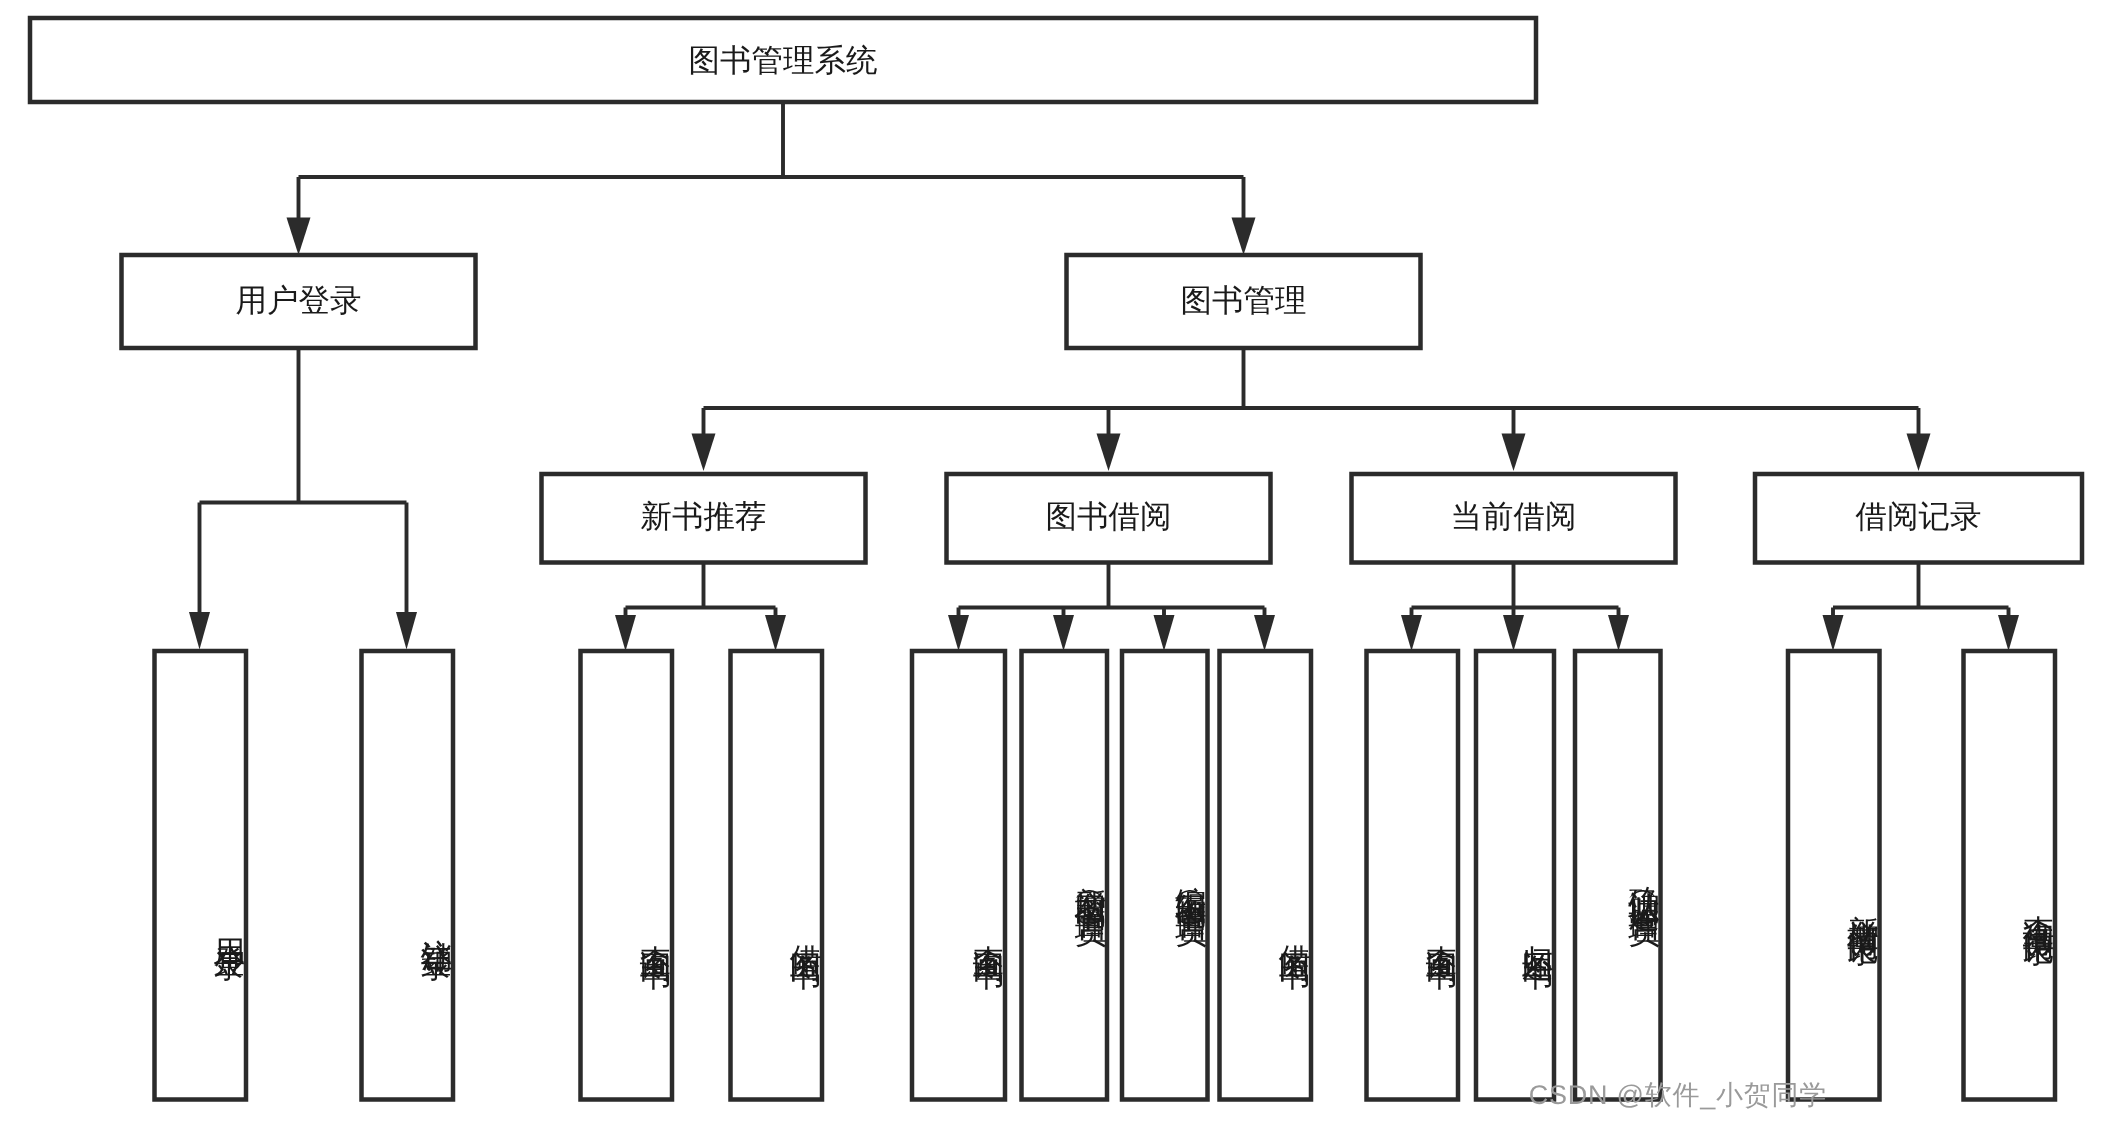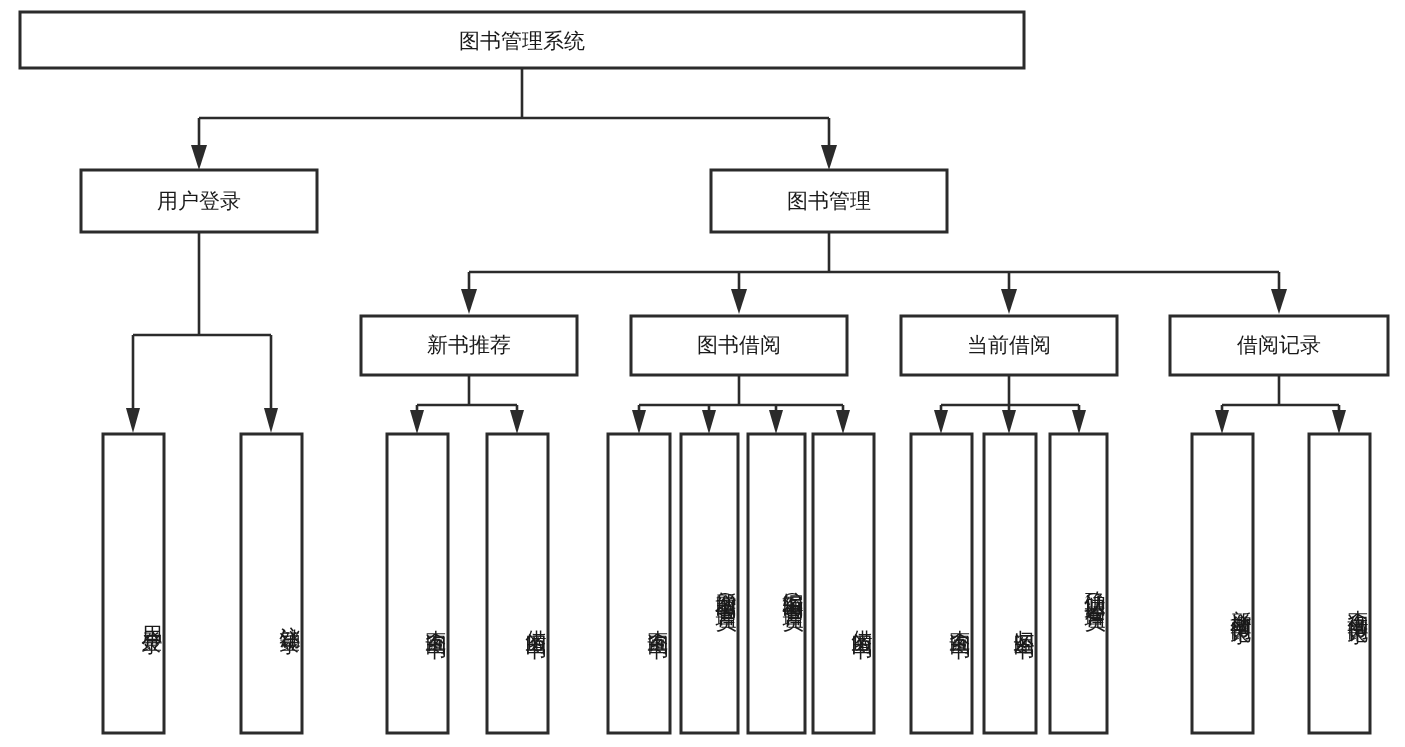--- a/index.html
+++ b/index.html
@@ -198,14 +198,15 @@
   <div class="node-label-v" style="left:748px; top:443px; width:57px; height:288px;">编辑图书（管理员）</div>
   <div class="node-label-v" style="left:813px; top:508px; width:61px; height:222px;">借阅图书</div>
 
   <div class="node-label-v" style="left:911px; top:508px; width:61px; height:222px;">查询图书</div>
   <div class="node-label-v" style="left:984px; top:508px; width:52px; height:222px;">归还图书</div>
   <div class="node-label-v" style="left:1050px; top:443px; width:57px; height:288px;">确认归还（管理员）</div>
 
   <div class="node-label-v" style="left:1192px; top:474px; width:61px; height:256px;">新增借阅记录</div>
   <div class="node-label-v" style="left:1309px; top:474px; width:61px; height:256px;">查询借阅记录</div>
 
+  <div class="watermark">CSDN @软件_小贺同学</div>
 
 </div>
 
 </body></html>

